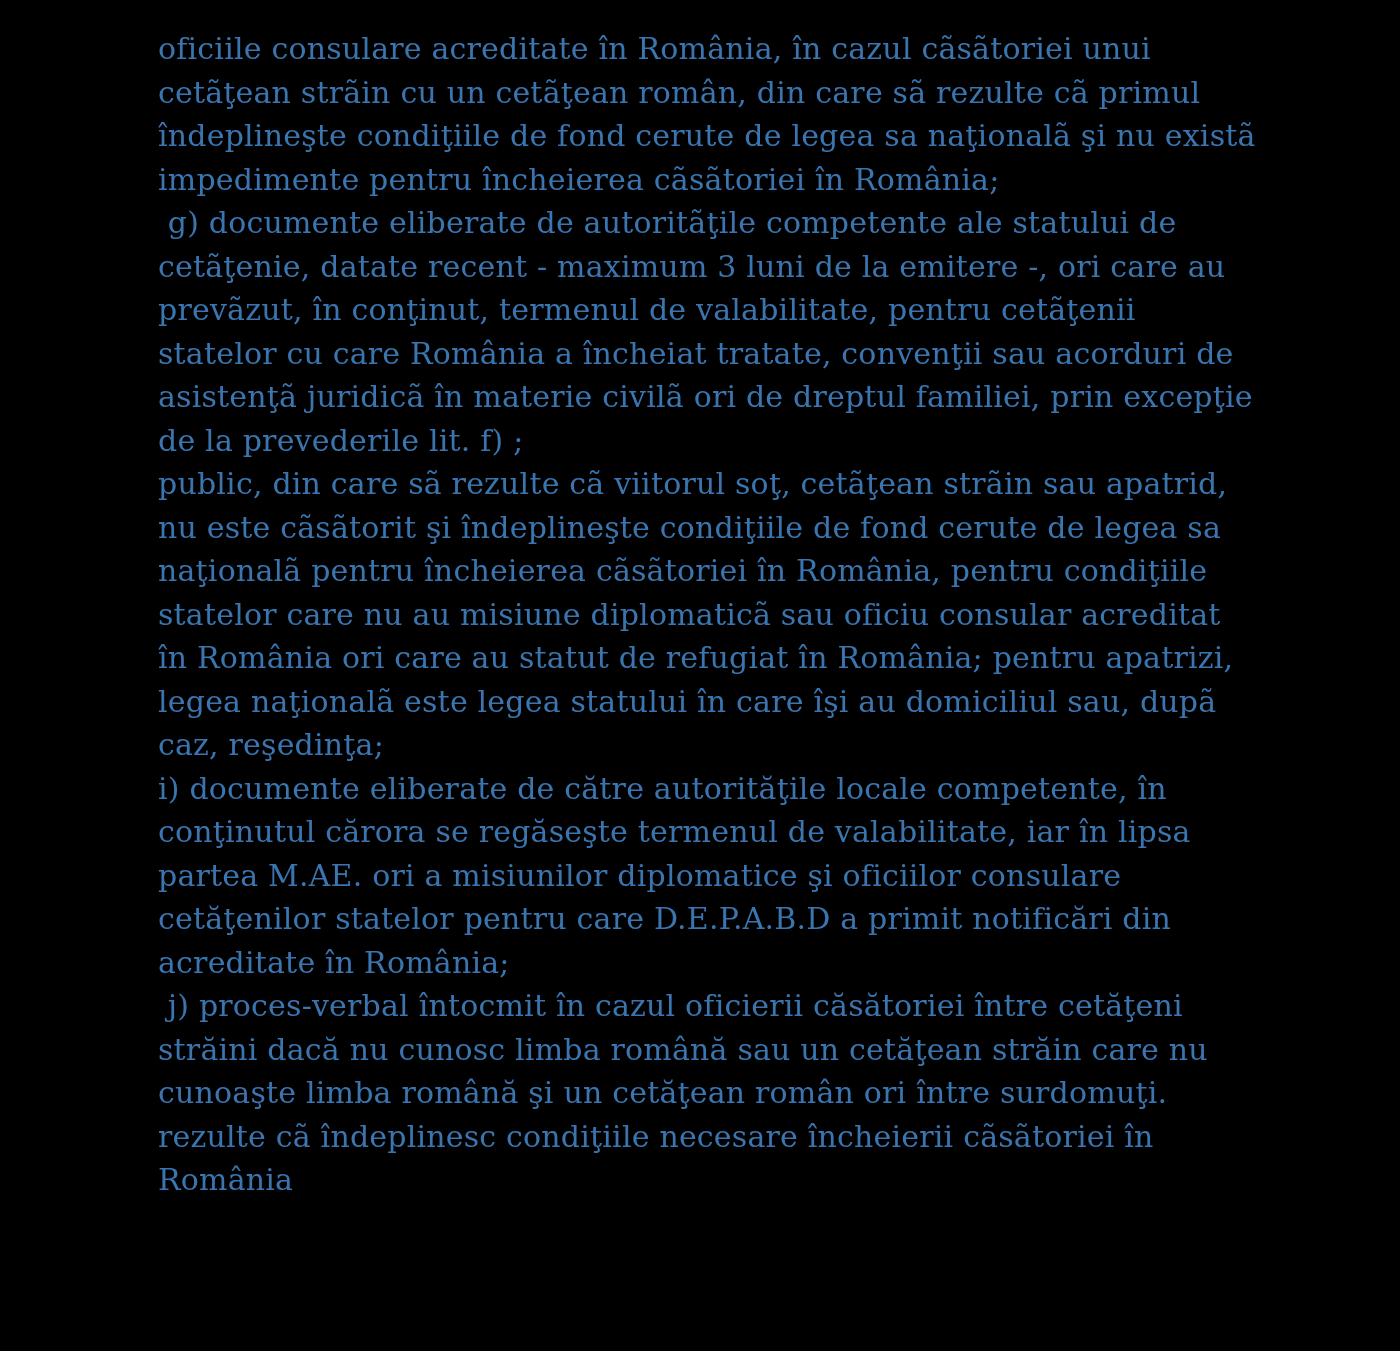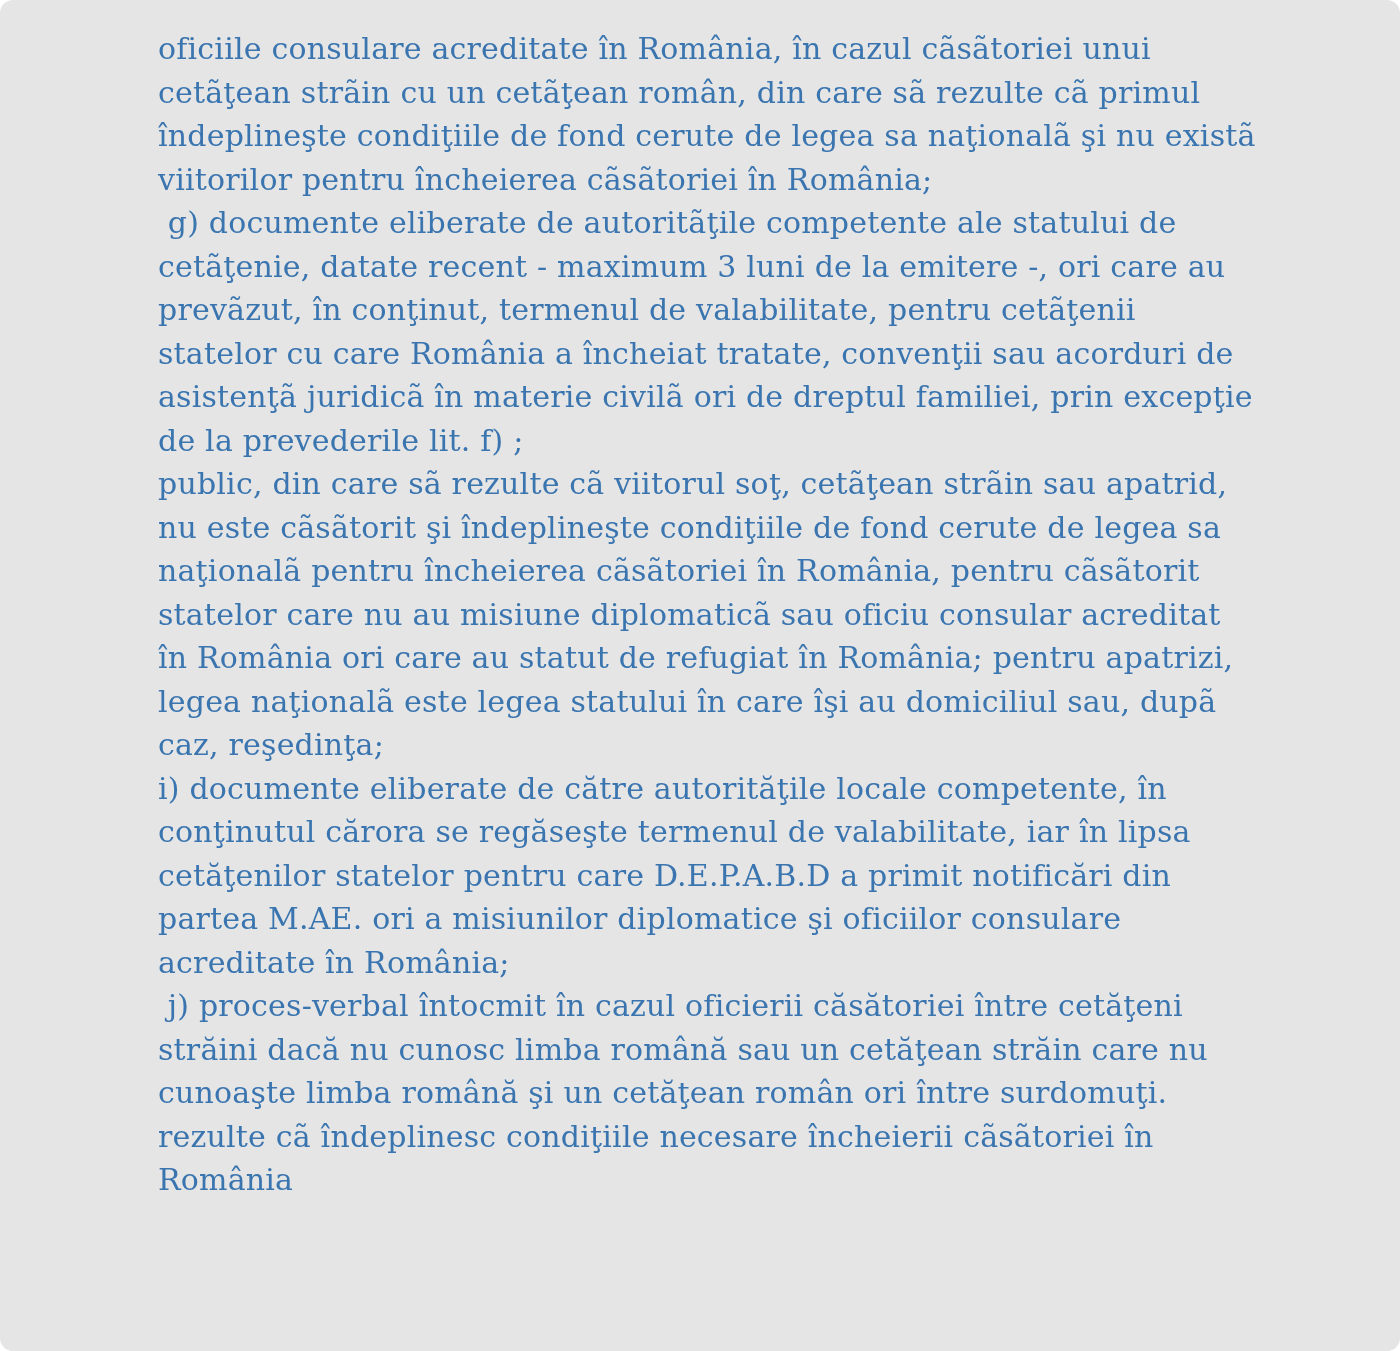--- a/index.html
+++ b/index.html
@@ -26,43 +26,43 @@
     text-align: left;
   }
   .text-line {
     white-space: pre;   
     letter-spacing: 0.2px;
   }
 </style>
 </head>
 <body>
 
-<div class="page" style="background: #e5e5e5; border-radius: 13px;">
+<div class="page" style="background: #000000;">
   <div class="text-block" style="color: rgb(58, 117, 176);">
     <div class="text-line">oficiile consulare acreditate în România, în cazul cãsãtoriei unui</div>
     <div class="text-line">cetãţean strãin cu un cetãţean român, din care sã rezulte cã primul</div>
     <div class="text-line">îndeplineşte condiţiile de fond cerute de legea sa naţionalã şi nu existã</div>
-    <div class="text-line">viitorilor pentru încheierea cãsãtoriei în România;</div>
+    <div class="text-line">impedimente pentru încheierea cãsãtoriei în România;</div>
     <div class="text-line"> g) documente eliberate de autoritãţile competente ale statului de</div>
     <div class="text-line">cetãţenie, datate recent - maximum 3 luni de la emitere -, ori care au</div>
     <div class="text-line">prevãzut, în conţinut, termenul de valabilitate, pentru cetãţenii</div>
     <div class="text-line">statelor cu care România a încheiat tratate, convenţii sau acorduri de</div>
     <div class="text-line">asistenţã juridicã în materie civilã ori de dreptul familiei, prin excepţie</div>
     <div class="text-line">de la prevederile lit. f) ;</div>
     <div class="text-line">public, din care sã rezulte cã viitorul soţ, cetãţean strãin sau apatrid,</div>
     <div class="text-line">nu este cãsãtorit şi îndeplineşte condiţiile de fond cerute de legea sa</div>
-    <div class="text-line">naţionalã pentru încheierea cãsãtoriei în România, pentru cãsãtorit</div>
+    <div class="text-line">naţionalã pentru încheierea cãsãtoriei în România, pentru condiţiile</div>
     <div class="text-line">statelor care nu au misiune diplomaticã sau oficiu consular acreditat</div>
     <div class="text-line">în România ori care au statut de refugiat în România; pentru apatrizi,</div>
     <div class="text-line">legea naţionalã este legea statului în care îşi au domiciliul sau, dupã</div>
     <div class="text-line">caz, reşedinţa;</div>
     <div class="text-line">i) documente eliberate de către autorităţile locale competente, în</div>
     <div class="text-line">conţinutul cărora se regăseşte termenul de valabilitate, iar în lipsa</div>
+    <div class="text-line">partea M.AE. ori a misiunilor diplomatice şi oficiilor consulare</div>
     <div class="text-line">cetăţenilor statelor pentru care D.E.P.A.B.D a primit notificări din</div>
-    <div class="text-line">partea M.AE. ori a misiunilor diplomatice şi oficiilor consulare</div>
     <div class="text-line">acreditate în România;</div>
     <div class="text-line"> j) proces-verbal întocmit în cazul oficierii căsătoriei între cetăţeni</div>
     <div class="text-line">străini dacă nu cunosc limba română sau un cetăţean străin care nu</div>
     <div class="text-line">cunoaşte limba română şi un cetăţean român ori între surdomuţi.</div>
     <div class="text-line">rezulte cã îndeplinesc condiţiile necesare încheierii cãsãtoriei în</div>
     <div class="text-line">România</div>
   </div>
 </div>
 
 </body></html>

